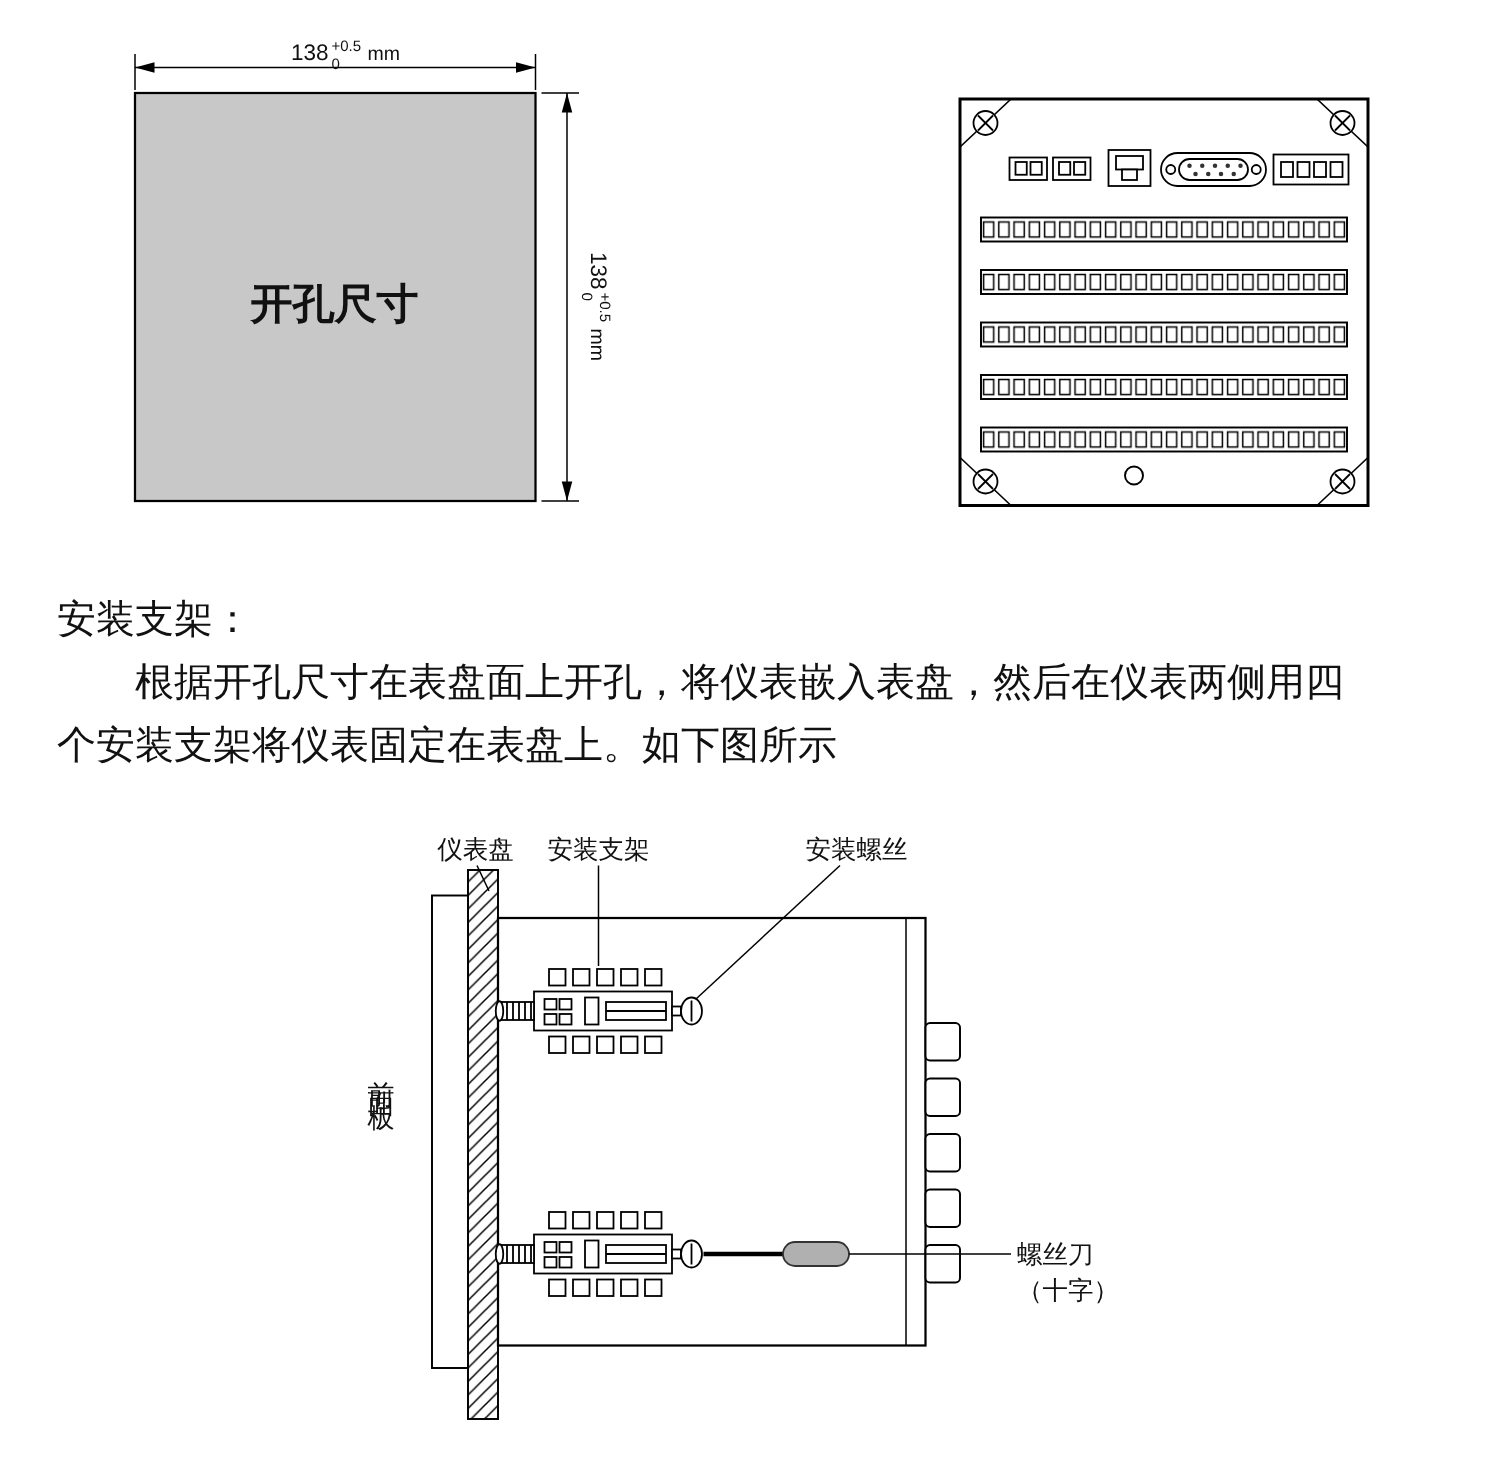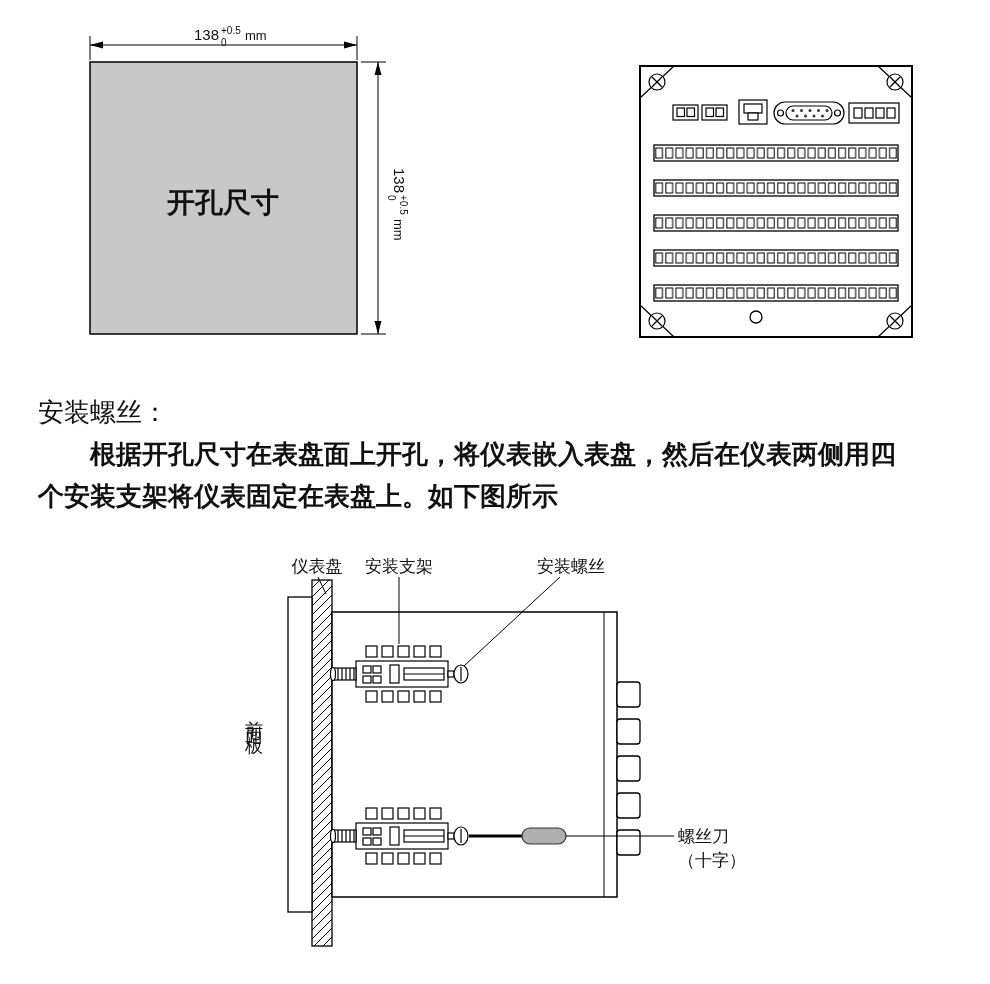--- a/index.html
+++ b/index.html
@@ -7,21 +7,21 @@
     position:relative; width:990px; height:984px; background:#ffffff;
     font-family:"Liberation Serif", serif; color:#111; overflow:hidden;
   }
   svg.abs { position:absolute; display:block; }
   .dimtext text { fill:#111; font-family:"Liberation Sans", sans-serif; }
   .cjk-bold { font-size:28px; font-weight:bold; fill:#111; font-family:"Liberation Serif", serif; }
   .dlabel text { font-size:17px; fill:#111; font-family:"Liberation Serif", serif; }
   .leaders line { stroke:#000; stroke-width:1; }
   .instructions { position:absolute; left:38px; top:392px; width:905px; }
   .inst-heading { font-size:26px; line-height:42px; }
-  .inst-body { font-size:26px; line-height:42px; text-indent:2em; margin:0; width:870px;font-weight:bold; }
+  .inst-body { font-size:26px; line-height:42px; text-indent:2em; margin:0; width:870px; }
   .vlabel {
     position:absolute; left:245px; top:706px;
     writing-mode:vertical-rl; text-orientation:upright;
     font-size:18px; letter-spacing:8px; line-height:1; color:#111;
   }
 </style>
 </head>
 <body>
 
 <div class="page">
@@ -131,21 +131,21 @@
         <rect x="654" y="180" width="244" height="16" fill="url(#tstrip)" stroke="#000" stroke-width="1.3"></rect>
         <rect x="654" y="215" width="244" height="16" fill="url(#tstrip)" stroke="#000" stroke-width="1.3"></rect>
         <rect x="654" y="250" width="244" height="16" fill="url(#tstrip)" stroke="#000" stroke-width="1.3"></rect>
         <rect x="654" y="285" width="244" height="16" fill="url(#tstrip)" stroke="#000" stroke-width="1.3"></rect>
       </g>
       <circle cx="756" cy="317" r="6" fill="#fff" stroke="#000" stroke-width="1.3"></circle>
     </g>
   </svg>
 
   <div class="instructions">
-    <div class="inst-heading">安装螺丝：</div>
+    <div class="inst-heading">安装支架：</div>
     <p class="inst-body">根据开孔尺寸在表盘面上开孔，将仪表嵌入表盘，然后在仪表两侧用四个安装支架将仪表固定在表盘上。如下图所示</p>
   </div>
 
   <svg class="abs" style="left:0;top:540px" width="990" height="444" viewBox="0 540 990 444">
     <defs>
       <pattern id="hatchp" patternUnits="userSpaceOnUse" width="9" height="9">
         <path d="M-1,1 l2,-2 M0,9 l9,-9 M8,10 l2,-2" stroke="#000" stroke-width="1" fill="none"></path>
       </pattern>
       <g id="bracketg" fill="#fff" stroke="#000" stroke-width="1.2">
 

